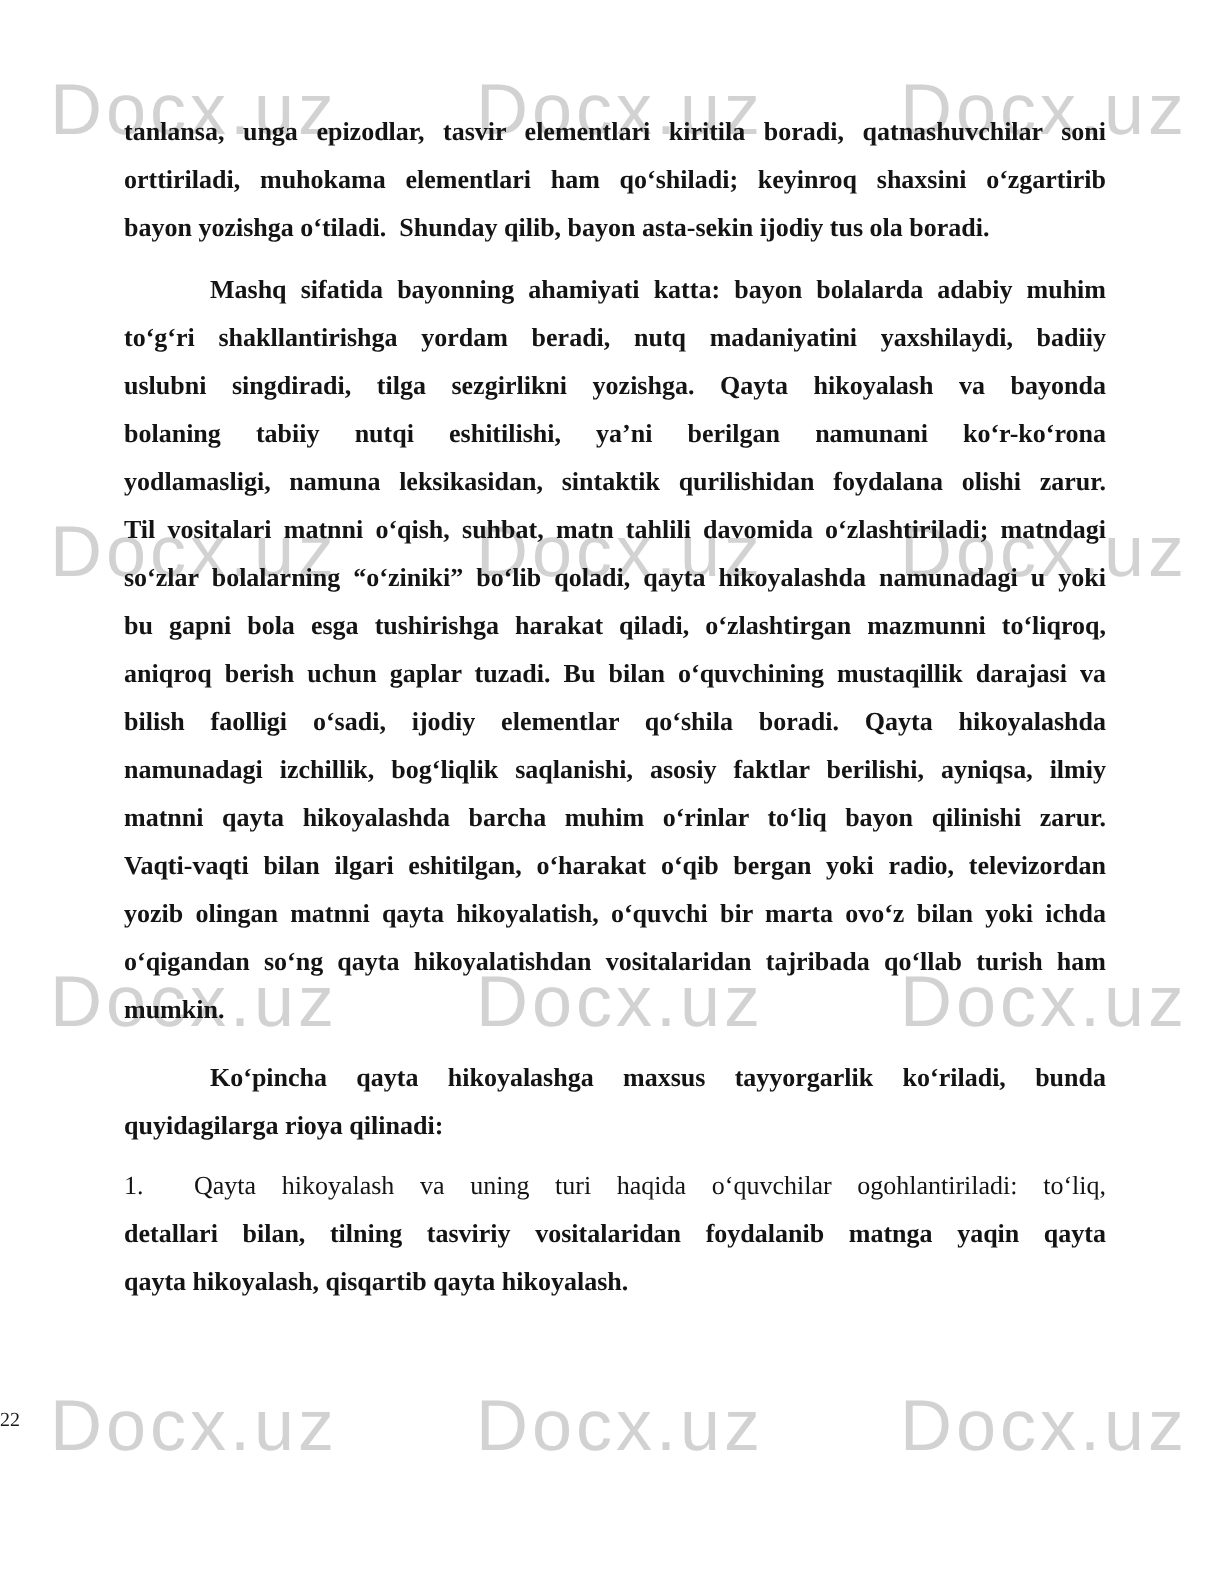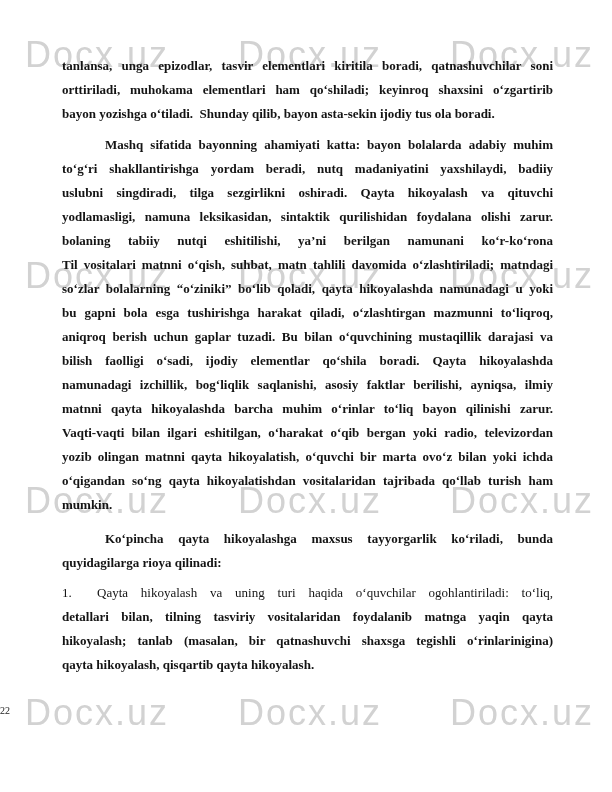--- a/index.html
+++ b/index.html
@@ -72,23 +72,23 @@
 
     <div class="para p1">
       <div class="line">tanlansa, unga epizodlar, tasvir elementlari kiritila boradi, qatnashuvchilar soni</div>
       <div class="line">orttiriladi, muhokama elementlari ham qo‘shiladi; keyinroq shaxsini o‘zgartirib</div>
       <div class="line last">bayon yozishga o‘tiladi.&nbsp; Shunday qilib, bayon asta-sekin ijodiy tus ola boradi.</div>
     </div>
 
     <div class="para p2 indent">
       <div class="line">Mashq sifatida bayonning ahamiyati katta: bayon bolalarda adabiy muhim</div>
       <div class="line">to‘g‘ri shakllantirishga yordam beradi, nutq madaniyatini yaxshilaydi, badiiy</div>
-      <div class="line">uslubni singdiradi, tilga sezgirlikni oshiradi. Qayta hikoyalash va qituvchi</div>
+      <div class="line">uslubni singdiradi, tilga sezgirlikni yozishga. Qayta hikoyalash va bayonda</div>
+      <div class="line">bolaning tabiiy nutqi eshitilishi, ya’ni berilgan namunani ko‘r-ko‘rona</div>
       <div class="line">yodlamasligi, namuna leksikasidan, sintaktik qurilishidan foydalana olishi zarur.</div>
-      <div class="line">bolaning tabiiy nutqi eshitilishi, ya’ni berilgan namunani ko‘r-ko‘rona</div>
       <div class="line">Til vositalari matnni o‘qish, suhbat, matn tahlili davomida o‘zlashtiriladi; matndagi</div>
       <div class="line">so‘zlar bolalarning “o‘ziniki” bo‘lib qoladi, qayta hikoyalashda namunadagi u yoki</div>
       <div class="line">bu gapni bola esga tushirishga harakat qiladi, o‘zlashtirgan mazmunni to‘liqroq,</div>
       <div class="line">aniqroq berish uchun gaplar tuzadi. Bu bilan o‘quvchining mustaqillik darajasi va</div>
       <div class="line">bilish faolligi o‘sadi, ijodiy elementlar qo‘shila boradi. Qayta hikoyalashda</div>
       <div class="line">namunadagi izchillik, bog‘liqlik saqlanishi, asosiy faktlar berilishi, ayniqsa, ilmiy</div>
       <div class="line">matnni qayta hikoyalashda barcha muhim o‘rinlar to‘liq bayon qilinishi zarur.</div>
       <div class="line">Vaqti-vaqti bilan ilgari eshitilgan, o‘harakat o‘qib bergan yoki radio, televizordan</div>
       <div class="line">yozib olingan matnni qayta hikoyalatish, o‘quvchi bir marta ovo‘z bilan yoki ichda</div>
       <div class="line">o‘qigandan so‘ng qayta hikoyalatishdan vositalaridan tajribada qo‘llab turish ham</div>
@@ -99,21 +99,20 @@
       <div class="line">Ko‘pincha qayta hikoyalashga maxsus tayyorgarlik ko‘riladi, bunda</div>
       <div class="line last">quyidagilarga rioya qilinadi:</div>
     </div>
 
     <div class="para p4">
       <div class="flexline">
         <span class="num">1.</span>
         <span class="ltext">Qayta hikoyalash va uning turi haqida o‘quvchilar ogohlantiriladi: to‘liq,</span>
       </div>
       <div class="line">detallari bilan, tilning tasviriy vositalaridan foydalanib matnga yaqin qayta</div>
-      <div class="line">hikoyalash; tanlab (masalan, bir qatnashuvchi shaxsga tegishli o‘rinlarinigina)</div>
       <div class="line last">qayta hikoyalash, qisqartib qayta hikoyalash.</div>
     </div>
 
   </div>
 
   <div class="page-num">22</div>
 
 </div>
 
 </body></html>

